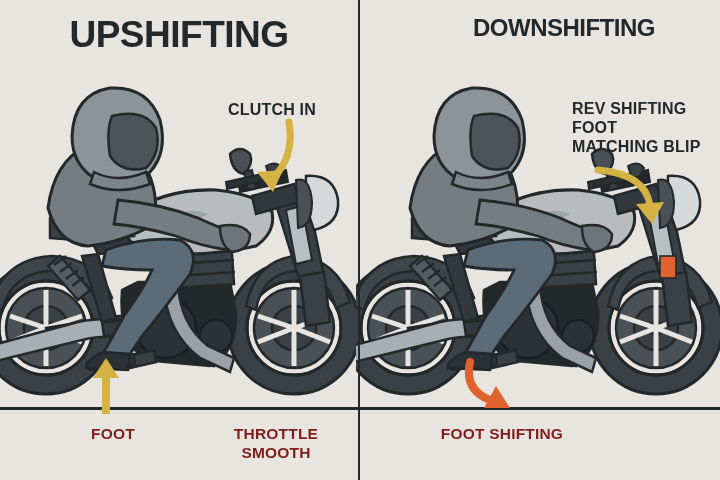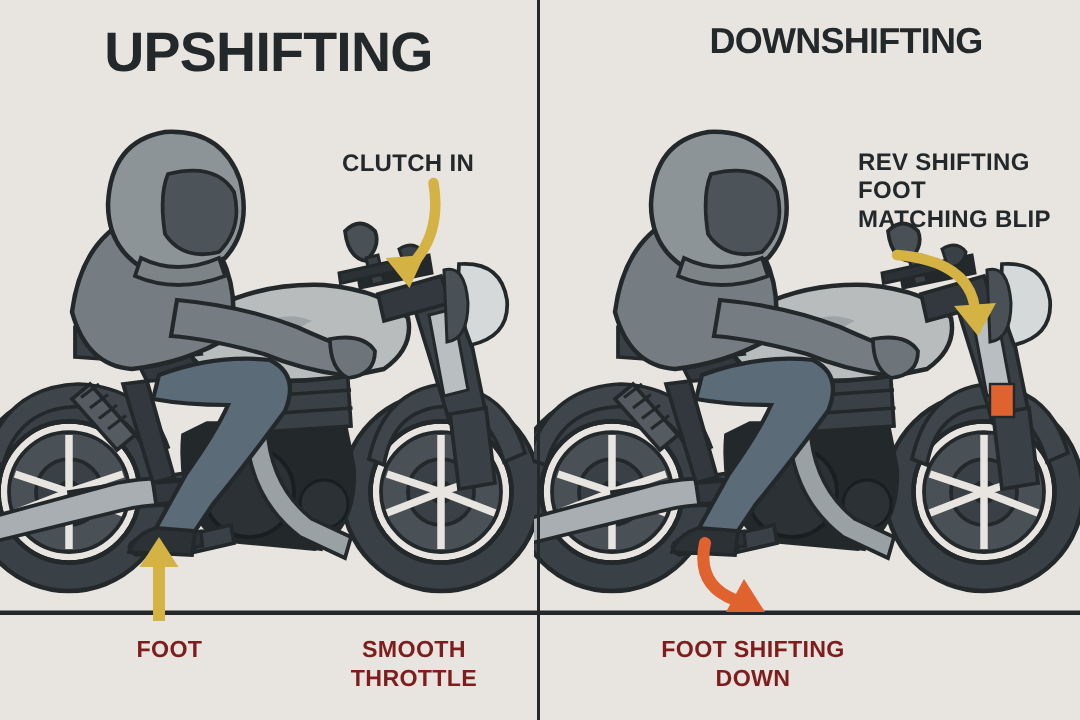--- a/index.html
+++ b/index.html
@@ -205,22 +205,22 @@
       <path d="M 14 0 L 27 20 L 1 20 Z" fill="#d4b243"></path>
     </svg>
 
     <div class="ground" id="ground-left"></div>
 
     <div class="bottom-label" id="label-foot-up">
       <div>FOOT</div>
     </div>
 
     <div class="bottom-label" id="label-smooth">
+      <div>THROTTLE</div>
       <div>SMOOTH</div>
-      <div>THROTTLE</div>
     </div>
   </div>
 
   <div class="panel" id="panel-down">
     <div class="panel-title">DOWNSHIFTING</div>
   </div>
 
   <div class="callout" id="callout-rev">
     <div>REV SHIFTING</div>
     <div>FOOT</div>
@@ -243,17 +243,16 @@
 
   <svg class="arrow-svg" id="arrow-foot-down" viewBox="0 0 60 58">
     <path d="M 8 4 Q 2 32 28 42" fill="none" stroke="#e0622f" stroke-width="8" stroke-linecap="round"></path>
     <path d="M 48 50 L 22 50 L 34 28 Z" fill="#e0622f"></path>
   </svg>
 
   <div class="ground" id="ground-right"></div>
 
   <div class="bottom-label" id="label-foot-down">
     <div>FOOT SHIFTING</div>
-    <div>DOWN</div>
   </div>
 
   <div class="divider"></div>
 </div>
 
 </body></html>

